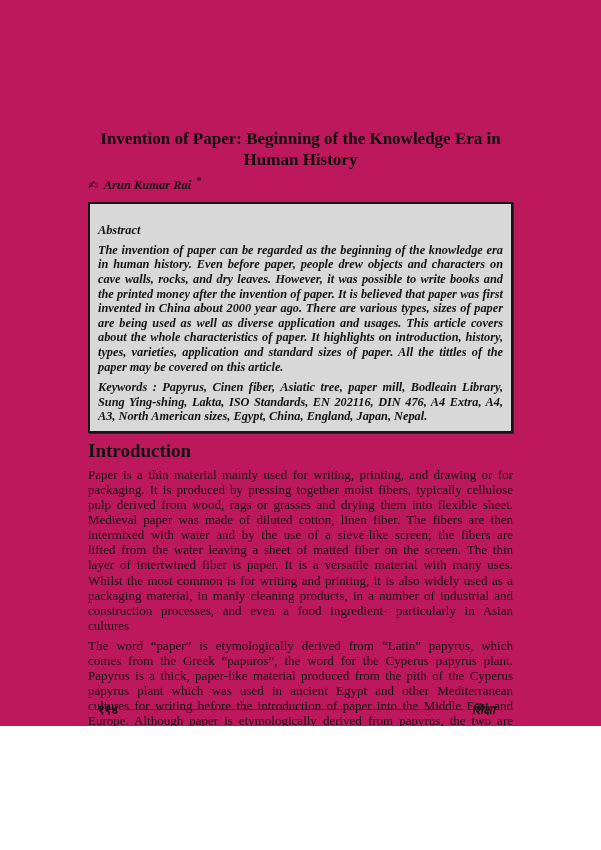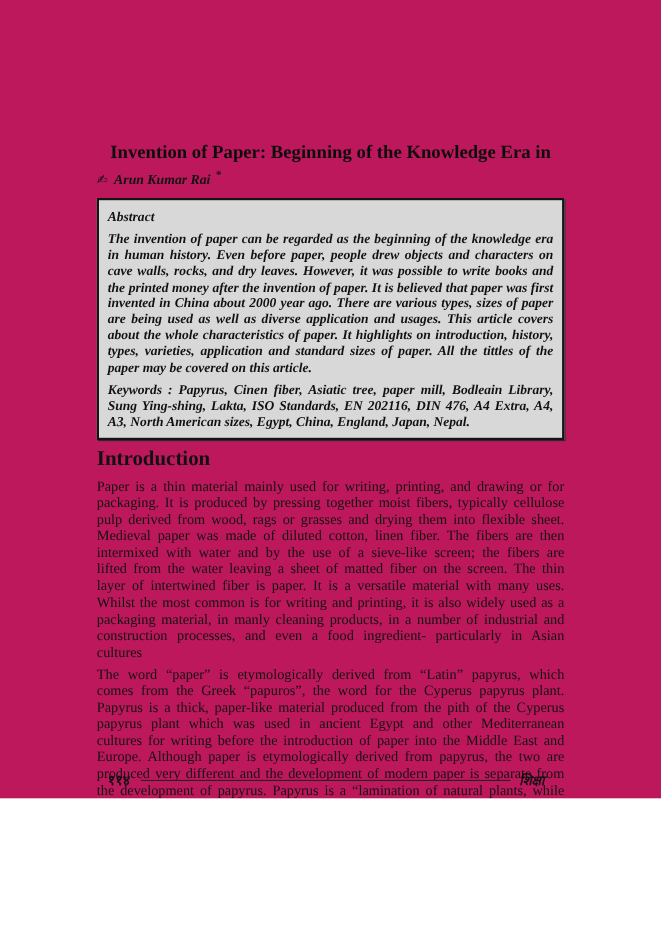--- a/index.html
+++ b/index.html
@@ -43,21 +43,21 @@
   .author-asterisk {
     vertical-align: super;
     font-size: 10px;
     font-style: normal;
     margin-left: 2px;
   }
   .abstract-box {
     margin-top: 9px;
     border: 2px solid #141414;
     background: #d8d8d8;
-    padding: 8px 8px 7px 8px;
+    padding: 19px 8px 7px 8px;
     box-shadow: 1px 1px 0 #2a2a2a;
     font-weight: bold;
     font-style: italic;
     font-size: 12.3px;
     line-height: 14.6px;
   }
   .abstract-heading { margin-bottom: 5px; }
   .abstract-body { text-align: justify; }
   .abstract-keywords { margin-top: 6px; text-align: justify; }
   .section-heading {
@@ -118,20 +118,21 @@
   }
 </style>
 </head>
 <body>
 
 <div class="page">
   <div class="content">
 
     <div class="title">
       <div>Invention of Paper: Beginning of the Knowledge Era in</div>
+      <div>Human History</div>
     </div>
 
     <div class="author-line">
       <span class="author-icon">✍</span>
       <span>Arun Kumar Rai</span>
       <span class="author-asterisk">*</span>
     </div>
 
     <div class="abstract-box">
       <div class="abstract-heading">Abstract</div>

